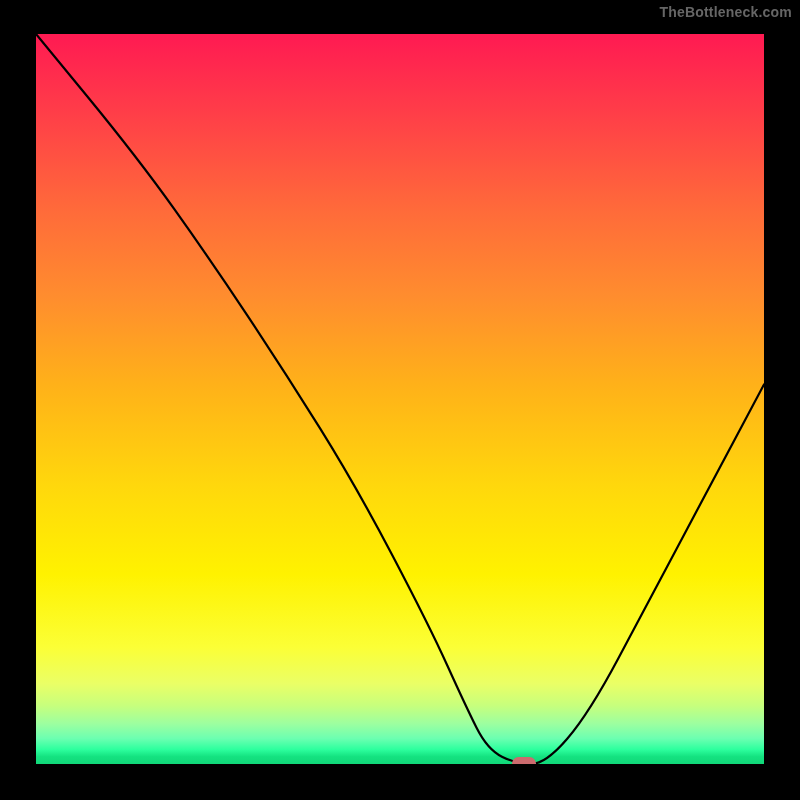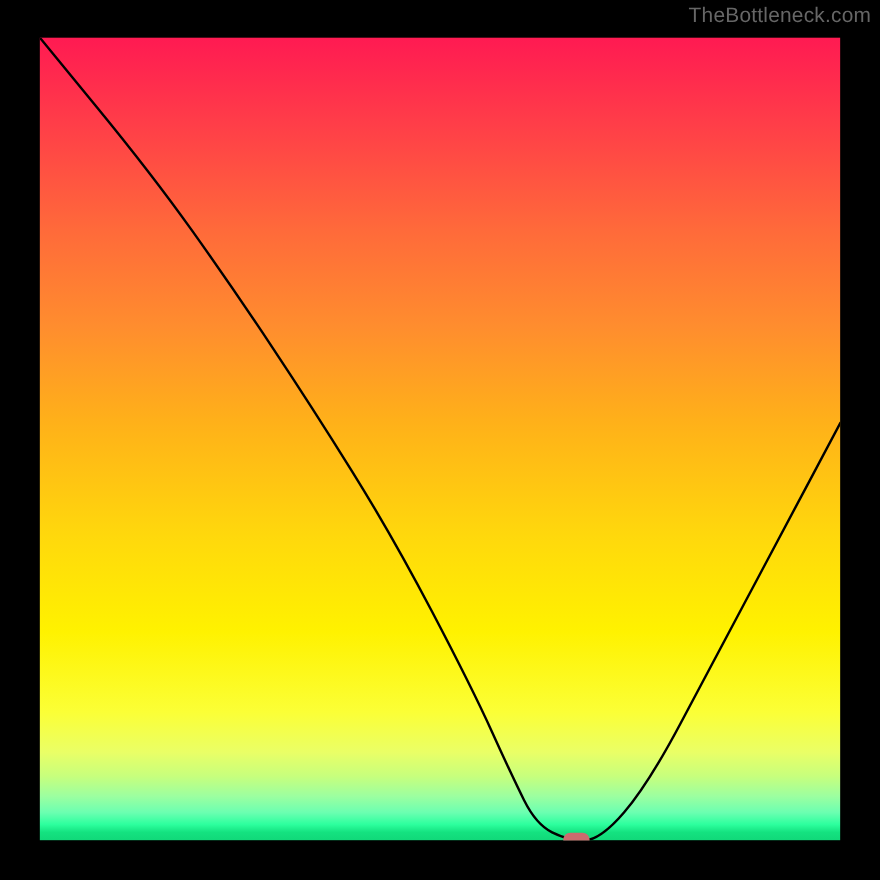--- a/index.html
+++ b/index.html
@@ -15,22 +15,22 @@
     position: relative;
     width: 800px;
     height: 800px;
     background: #000;
   }
   .watermark {
     position: absolute;
     top: 4px;
     right: 8px;
     color: #666;
-    font-size: 19px;
-    font-weight: 400;
+    font-size: 14px;
+    font-weight: 700;
     letter-spacing: 0.2px;
     z-index: 20;
   }
   .plot-area {
     position: absolute;
     left: 36px;
     top: 34px;
     width: 728px;
     height: 730px;
     overflow: hidden;

